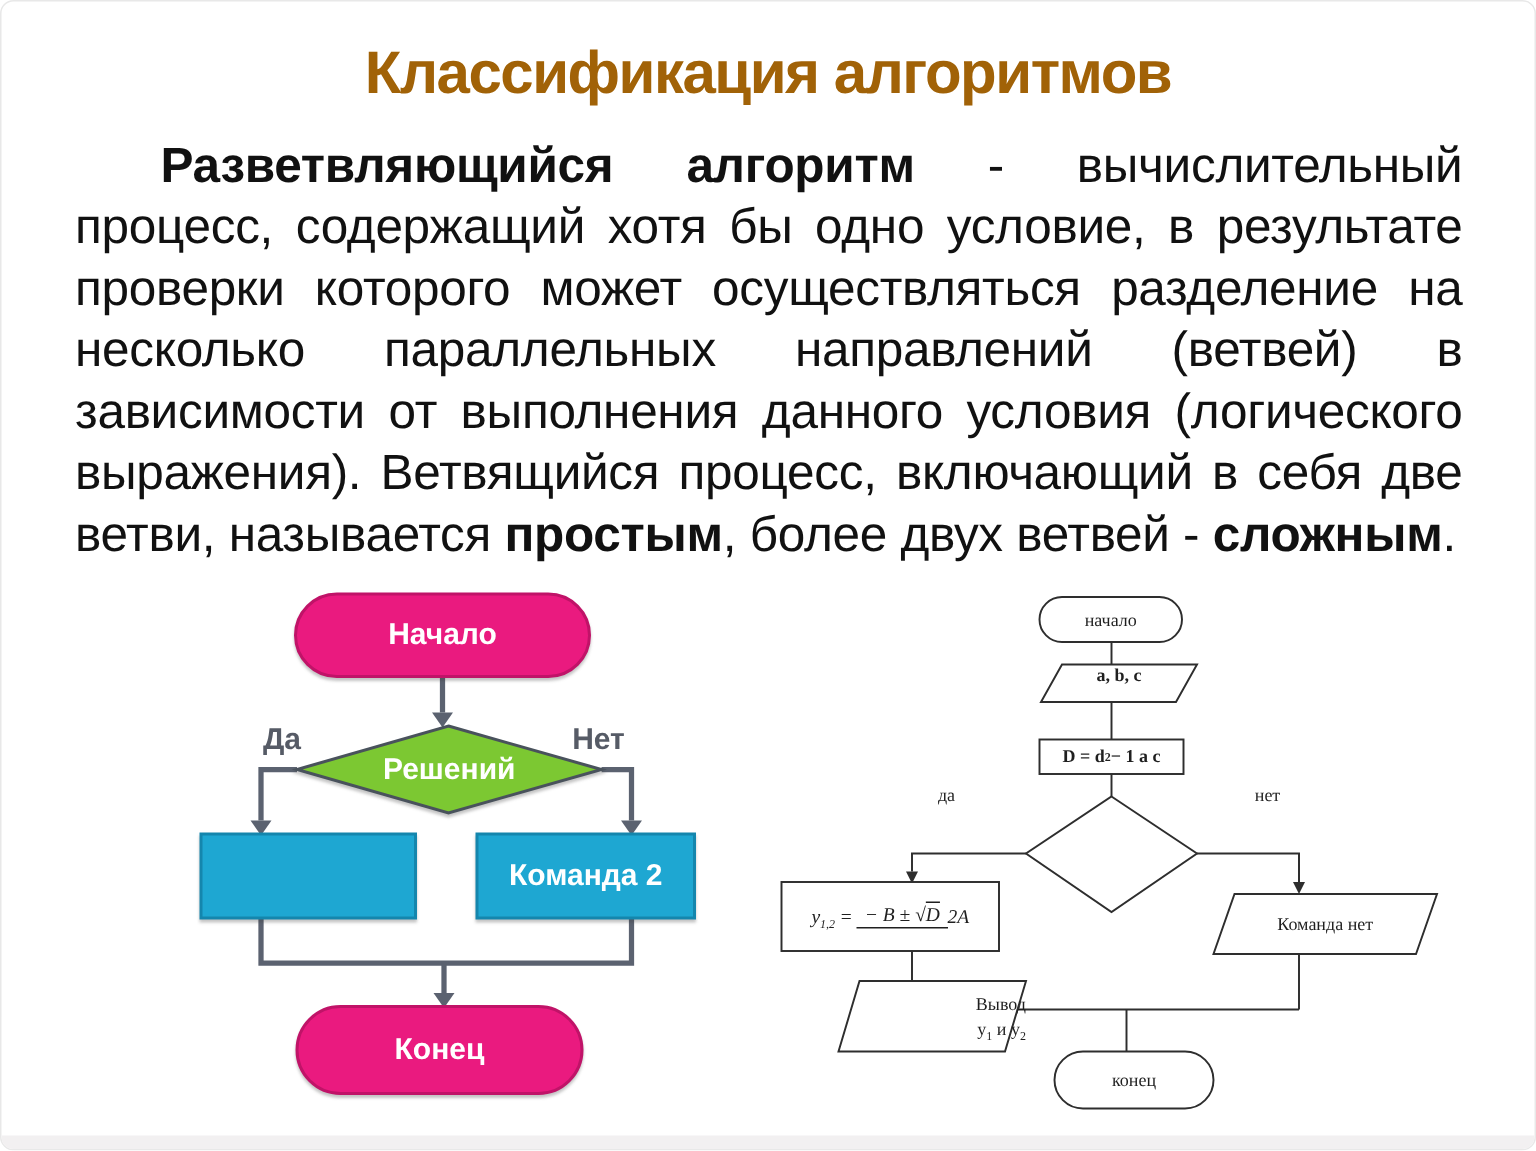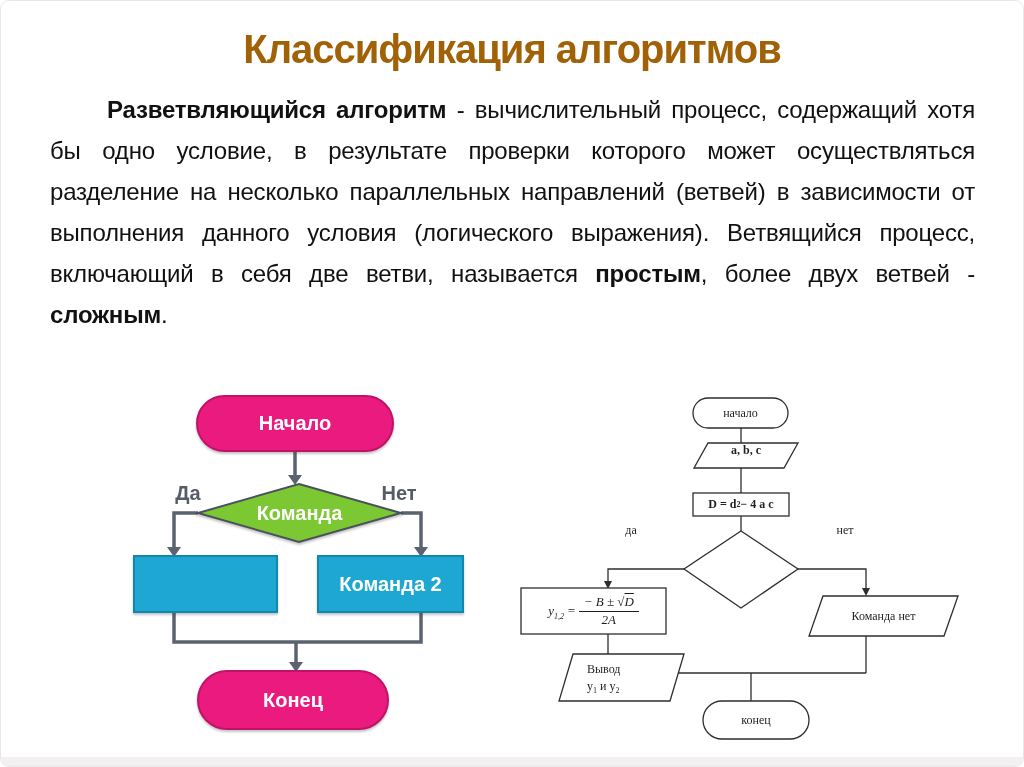--- a/index.html
+++ b/index.html
@@ -8,21 +8,21 @@
     border:1px solid #e8e8e8;border-radius:9px;overflow:hidden;
     font-family:"Liberation Sans",sans-serif;
   }
   
   .title{
     position:absolute;top:26px;left:0;width:100%;text-align:center;
     font-size:40px;font-weight:700;color:#a16207;letter-spacing:-1px;margin:0;
   }
   .body-text{
     position:absolute;top:88px;left:49px;width:925px;margin:0;
-    font-size:24px;line-height:41px;color:#111;text-align:justify;
+    font-size:33px;line-height:41px;color:#111;text-align:justify;
     text-indent:57px;letter-spacing:-0.2px;
   }
   .body-text .b{font-weight:700;}
   
   .chart{position:absolute;}
   .chart svg{position:absolute;left:0;top:0;}
   .lbl{position:absolute;display:flex;align-items:center;justify-content:center;text-align:center;}
   
   .lc-shapes{filter:drop-shadow(0 2px 1px rgba(60,60,60,.30));}
   .lc-stadium{stroke:#c01368;stroke-width:2;}
@@ -36,25 +36,25 @@
   .rc{font-family:"Liberation Serif",serif;color:#1f1f1f;}
   .rc-shape{fill:#ffffff;stroke:#2e2e2e;stroke-width:1.3;}
   .rc-line{fill:none;stroke:#2e2e2e;stroke-width:1.3;}
   .rc-arrow{fill:#2e2e2e;stroke:none;}
   .rc .lbl{font-family:"Liberation Serif",serif;font-size:12px;}
   .rc-bold{font-weight:600;}
   sup,sub{line-height:0;}
   .rc sup{font-size:8px;}
   .rc sub{font-size:8px;}
   .formula{font-style:italic;font-size:13px;display:flex;align-items:center;gap:3px;}
-  .frac{display:inline-flex;flex-direction:column;align-items:center;line-height:1.15;}
+  .frac{display:inline-flex;flex-direction:row;align-items:center;line-height:1.15;}
   .frac .num{border-bottom:1px solid #1f1f1f;padding:0 5px 1px 5px;}
   .frac .den{padding-top:1px;}
   .rad{text-decoration:overline;}
-  .out-lines{display:block;text-align:left;width:100%;padding-left:28px;box-sizing:border-box;line-height:1.35;}
+  .out-lines{display:block;text-align:right;width:100%;padding-left:28px;box-sizing:border-box;line-height:1.35;}
   
   .bottom-strip{position:absolute;left:0;bottom:0;width:100%;height:9px;background:#f2f0f1;}
 </style>
 </head>
 <body>
 
 <div class="slide">
 
   <h1 class="title">Классификация алгоритмов</h1>
 
@@ -80,21 +80,21 @@
         <polygon class="lc-diamond" points="168,95 270,124 168,153 67,124" fill="#7cc832"></polygon>
         <rect class="lc-rect" x="3" y="167" width="143" height="56" fill="#1ea7d2"></rect>
         <rect class="lc-rect" x="187" y="167" width="145" height="56" fill="#1ea7d2"></rect>
         <rect class="lc-stadium" x="67" y="282" width="190" height="58" rx="29" ry="29" fill="#ea1a7f"></rect>
       </g>
     </svg>
 
     <div class="lbl lc-node" style="left:66px;top:7px;width:196px;height:55px;">Начало</div>
     <div class="lbl lc-branch" style="left:33px;top:93px;width:48px;height:22px;">Да</div>
     <div class="lbl lc-branch" style="left:244px;top:93px;width:48px;height:22px;">Нет</div>
-    <div class="lbl lc-node" style="left:67px;top:95px;width:203px;height:58px;">Команда</div>
+    <div class="lbl lc-node" style="left:67px;top:95px;width:203px;height:58px;">Решений</div>
     <div class="lbl lc-node" style="left:187px;top:167px;width:145px;height:56px;text-align:right;">Команда 2</div>
     <div class="lbl lc-node" style="left:67px;top:282px;width:190px;height:58px;">Конец</div>
   </div>
 
   <div class="chart rc" style="left:500px;top:390px;width:480px;height:360px;">
     <svg width="480" height="360" viewBox="0 0 480 360">
 
       <line class="rc-line" x1="240" y1="37" x2="240" y2="52"></line>
       <line class="rc-line" x1="240" y1="77" x2="240" y2="102"></line>
       <line class="rc-line" x1="240" y1="125" x2="240" y2="140"></line>
@@ -115,21 +115,21 @@
       <polygon class="rc-shape" points="72,263 183,263 169,310 58,310"></polygon>
       <polygon class="rc-shape" points="322,205 457,205 443,245 308,245"></polygon>
       <rect class="rc-shape" x="202" y="310" width="106" height="38" rx="19" ry="19"></rect>
     </svg>
 
     <div class="lbl" style="left:192px;top:7px;width:95px;height:30px;">начало</div>
     <div class="lbl rc-bold" style="left:193px;top:52px;width:104px;height:15px;">a, b, c</div>
     <div class="lbl rc-bold" style="left:192px;top:102px;width:96px;height:23px;">
         <span>D = d</span>
         <sup>2</sup>
-        <span> − 4 a c</span>
+        <span> − 1 a c</span>
       </div>
     <div class="lbl" style="left:110px;top:131px;width:40px;height:16px;">да</div>
     <div class="lbl" style="left:322px;top:131px;width:44px;height:16px;">нет</div>
     <div class="lbl" style="left:20px;top:197px;width:145px;height:46px;">
       <span class="formula">
         <span><span>у</span><sub>1,2</sub></span>
         <span>=</span>
         <span class="frac">
           <span class="num"><span>− B ± </span><span>√</span><span class="rad">D</span></span>
           <span class="den">2A</span>

